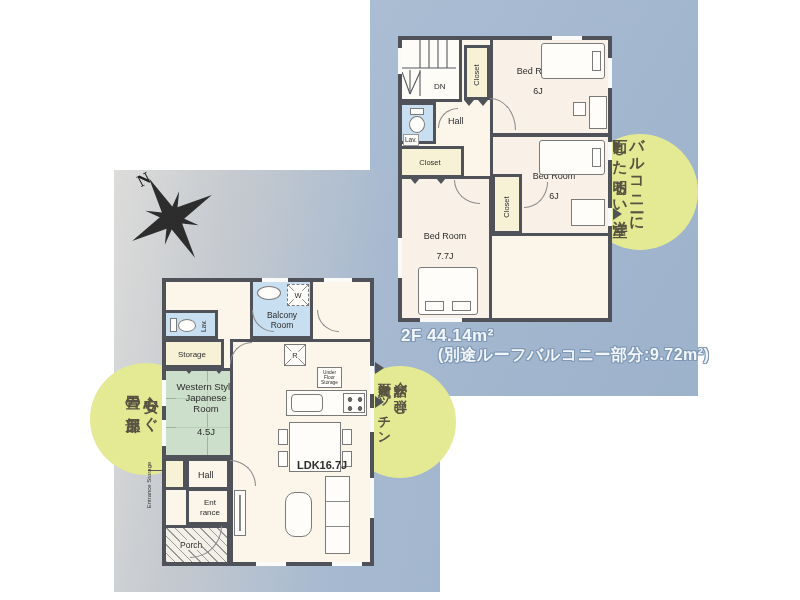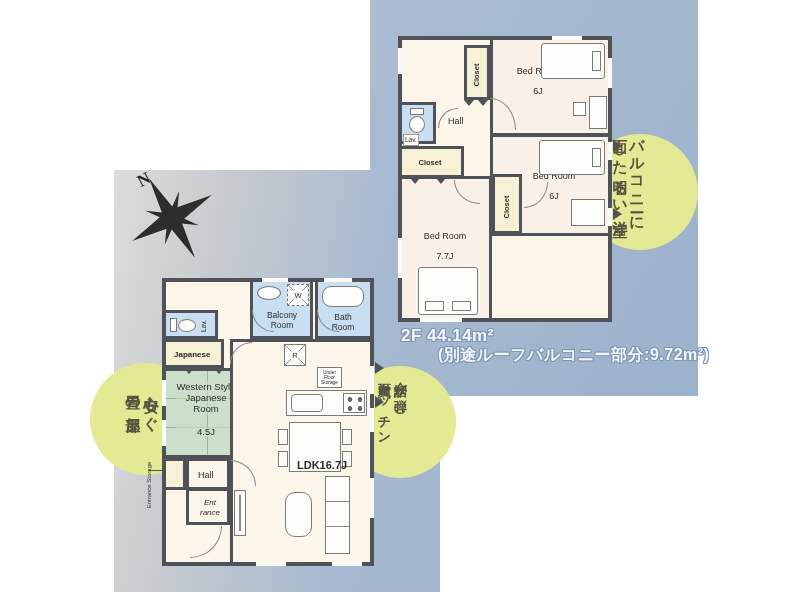--- a/index.html
+++ b/index.html
@@ -16,21 +16,21 @@
   }
   html,body{margin:0;padding:0;background:#fff;}
   #canvas{position:relative;width:800px;height:600px;background:#fff;overflow:hidden;
           font-family:"Liberation Sans",sans-serif;}
   .abs{position:absolute;}
   .bg{position:absolute;}
   .circle{position:absolute;border-radius:50%;background:var(--yellow);}
   .plan{position:absolute;border:4px solid var(--wall);background:var(--roombg);box-sizing:border-box;}
   .room{position:absolute;border:3px solid var(--wall);background:var(--roombg);box-sizing:border-box;}
   .wet{background:var(--wet);}
-  .cream{background:var(--cream);font-weight:bold;}
+  .cream{background:var(--cream);}
   .bedrm{background:var(--bedbg);}
   .white{background:#fdfcf7;}
   .lbl{position:absolute;font-size:9px;line-height:10px;color:var(--ink);text-align:center;}
   .furn{position:absolute;border:1.2px solid var(--furn);background:#fefdf9;box-sizing:border-box;}
   .gap{position:absolute;background:#fafaf8;}
   .arc{position:absolute;box-sizing:border-box;border:1.2px solid #8a8a8a;background:transparent;}
   .arc-tl{border-radius:100% 0 0 0;border-right:none;border-bottom:none;}
   .arc-tr{border-radius:0 100% 0 0;border-left:none;border-bottom:none;}
   .arc-bl{border-radius:0 0 0 100%;border-right:none;border-top:none;}
   .arc-br{border-radius:0 0 100% 0;border-left:none;border-top:none;}
@@ -72,20 +72,34 @@
   <svg class="abs" style="left:126px;top:172px;" width="92" height="92" viewBox="0 0 100 100">
     <g transform="rotate(-30 50 50)" fill="#2d2d2d">
       <polygon points="50,0 57,42 100,50 57,58 50,100 43,58 0,50 43,42"></polygon>
       <polygon points="50,20 54.2,45.8 80,50 54.2,54.2 50,80 45.8,54.2 20,50 45.8,45.8" transform="rotate(45 50 50)"></polygon>
     </g>
   </svg>
   <div class="abs" style="left:138px;top:170px;font-family:'Liberation Serif',serif;font-weight:bold;font-size:17px;color:#222;transform:rotate(-28deg);">N</div>
 
   <div class="plan" style="left:398px;top:36px;width:214px;height:286px;">
 
+    <div class="room white" style="left:0;top:0;width:60px;height:62px;border-left:none;border-top:none;">
+      <svg width="54" height="56" viewBox="0 0 54 56" style="position:absolute;left:0;top:0;">
+        <line x1="18" y1="0" x2="18" y2="28"></line>
+          <line x1="27" y1="0" x2="27" y2="28"></line>
+        <line x1="36" y1="0" x2="36" y2="28"></line>
+          <line x1="45" y1="0" x2="45" y2="28"></line>
+        <line x1="0" y1="28" x2="54" y2="28"></line>
+        <line x1="8" y1="54" x2="0" y2="32"></line>
+          <line x1="8" y1="54" x2="8" y2="30"></line>
+          <line x1="8" y1="54" x2="18" y2="32"></line>
+        <line x1="18" y1="30" x2="18" y2="56"></line>
+      </svg>
+      <div class="lbl" style="left:32px;top:42px;font-size:8px;">DN</div>
+    </div>
 
     <div class="room wet" style="left:0;top:62px;width:34px;height:42px;border-left:none;">
       <div class="furn" style="left:8px;top:3px;width:14px;height:7px;"></div>
       <div class="furn" style="left:7px;top:11px;width:16px;height:17px;border-radius:50%;"></div>
       <div class="lbl" style="left:1px;top:29px;font-size:6.5px;background:#fefdf9;border:1px solid #999;padding:0 1px;">Lav.</div>
     </div>
 
     <div class="lbl" style="left:46px;top:76px;">Hall</div>
 
     <div class="room cream" style="left:62px;top:5px;width:26px;height:55px;">
@@ -169,44 +183,43 @@
     </div>
 
     <div class="room wet" style="left:84px;top:0;width:63px;height:57px;border-top:none;">
       <div class="furn" style="left:4px;top:4px;width:24px;height:14px;border-radius:50%;"></div>
       <div class="xbox" style="left:34px;top:2px;width:22px;height:22px;border-style:dashed;">
         <span>W</span>
       </div>
       <div class="lbl" style="left:8px;top:28px;width:42px;font-size:8.5px;">Balcony Room</div>
     </div>
 
-    <div class="room wet" style="left:149px;top:0;width:55px;height:57px;border-top:none;border-right:none;">
-      <div class="furn" style="left:4px;top:4px;width:42px;height:21px;border-radius:9px;"></div>
-      <div class="lbl" style="left:11px;top:30px;width:28px;font-size:8.5px;">Bath Room</div>
-    </div>
 
     <div class="room cream" style="left:0;top:57px;width:58px;height:29px;border-left:none;">
-      <div class="lbl" style="left:8px;top:8px;width:36px;font-size:8px;">Japanese</div>
+      <div class="lbl" style="left:8px;top:8px;width:36px;font-size:8px;">Storage</div>
     </div>
 
     <div class="room tatami" style="left:0;top:86px;width:86px;height:90px;border-left:none;">
       <div class="lbl" style="left:10px;top:10px;width:60px;font-size:9.5px;line-height:11px;background:rgba(204,223,202,.6);">Western Style Japanese Room</div>
       <div class="lbl" style="left:10px;top:56px;width:60px;font-size:9.5px;background:rgba(204,223,202,.6);">4.5J</div>
     </div>
 
     <div class="room cream" style="left:0;top:176px;width:20px;height:32px;border-left:none;"></div>
 
     <div class="room" style="left:20px;top:176px;width:44px;height:32px;">
       <div class="lbl" style="left:9px;top:9px;">Hall</div>
     </div>
 
-    <div class="room" style="left:20px;top:206px;width:44px;height:37px;font-style:italic;">
+    <div class="room" style="left:20px;top:206px;width:44px;height:37px;">
       <div class="lbl" style="left:7px;top:7px;width:28px;font-size:8px;">Ent rance</div>
     </div>
 
+    <div class="room porchhatch" style="left:0;top:243px;width:64px;height:37px;border-left:none;border-bottom:none;">
+      <div class="lbl" style="left:14px;top:12px;font-size:8.5px;background:#f3f0e8;">Porch</div>
+    </div>
 
     <div class="room" style="left:64px;top:57px;width:140px;height:223px;border-right:none;border-bottom:none;">
       <div class="xbox" style="left:51px;top:2px;width:22px;height:22px;">
         <span>R</span>
       </div>
       <div class="furn" style="left:84px;top:25px;width:25px;height:21px;">
         <div class="lbl" style="left:1px;top:2px;width:21px;font-size:4.8px;line-height:5.2px;">Under Floor Storage</div>
       </div>
       <div class="furn" style="left:53px;top:48px;width:81px;height:26px;">
         <div class="furn" style="left:4px;top:3px;width:32px;height:18px;border-radius:4px;"></div>

